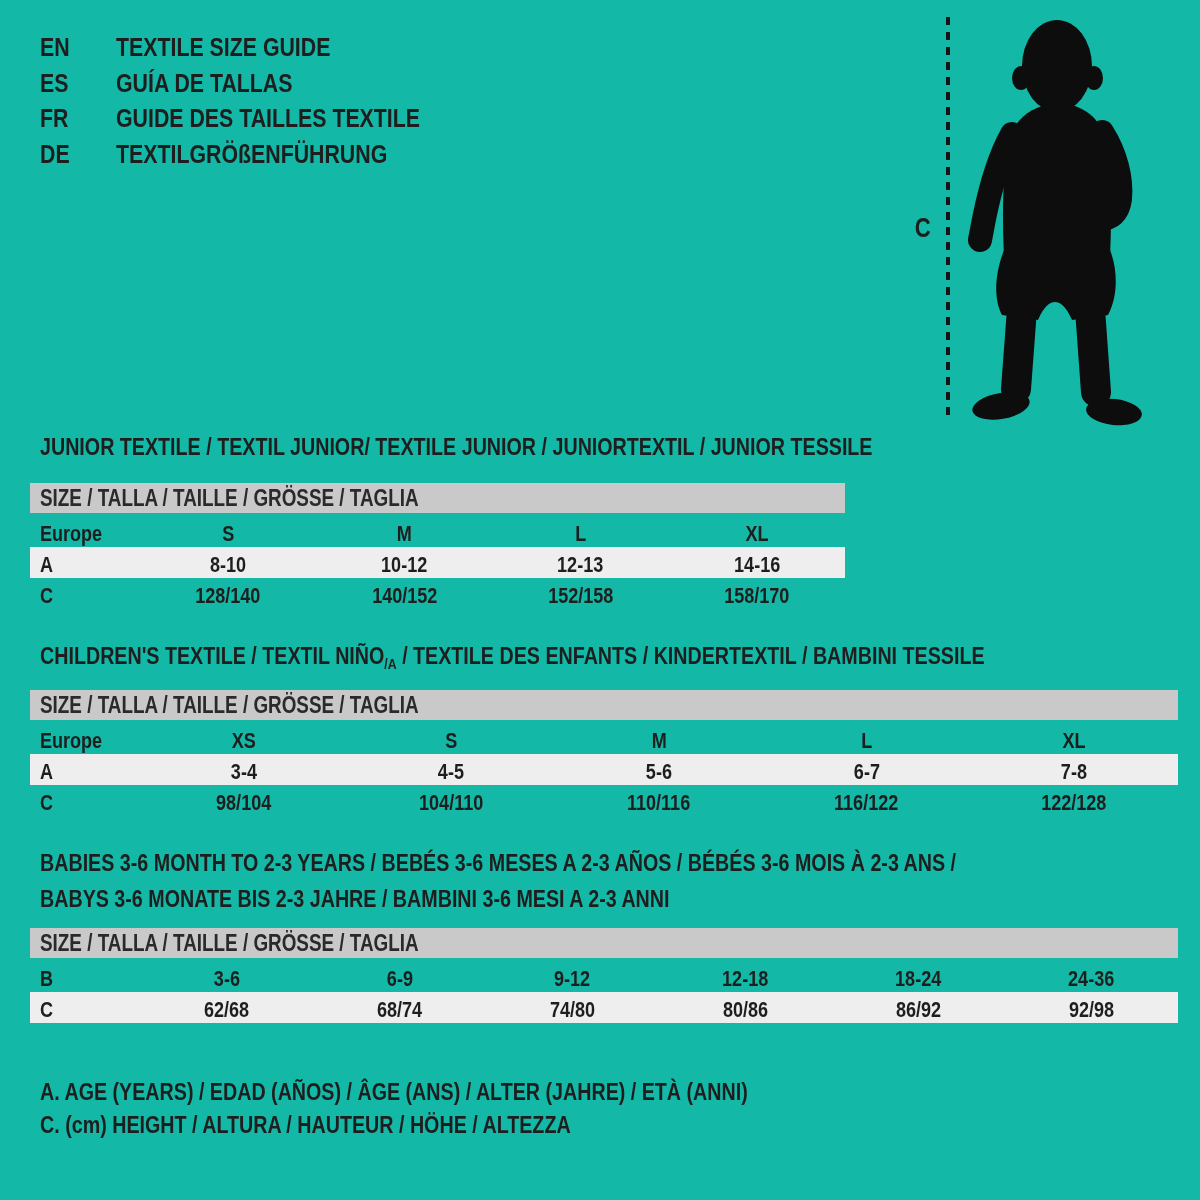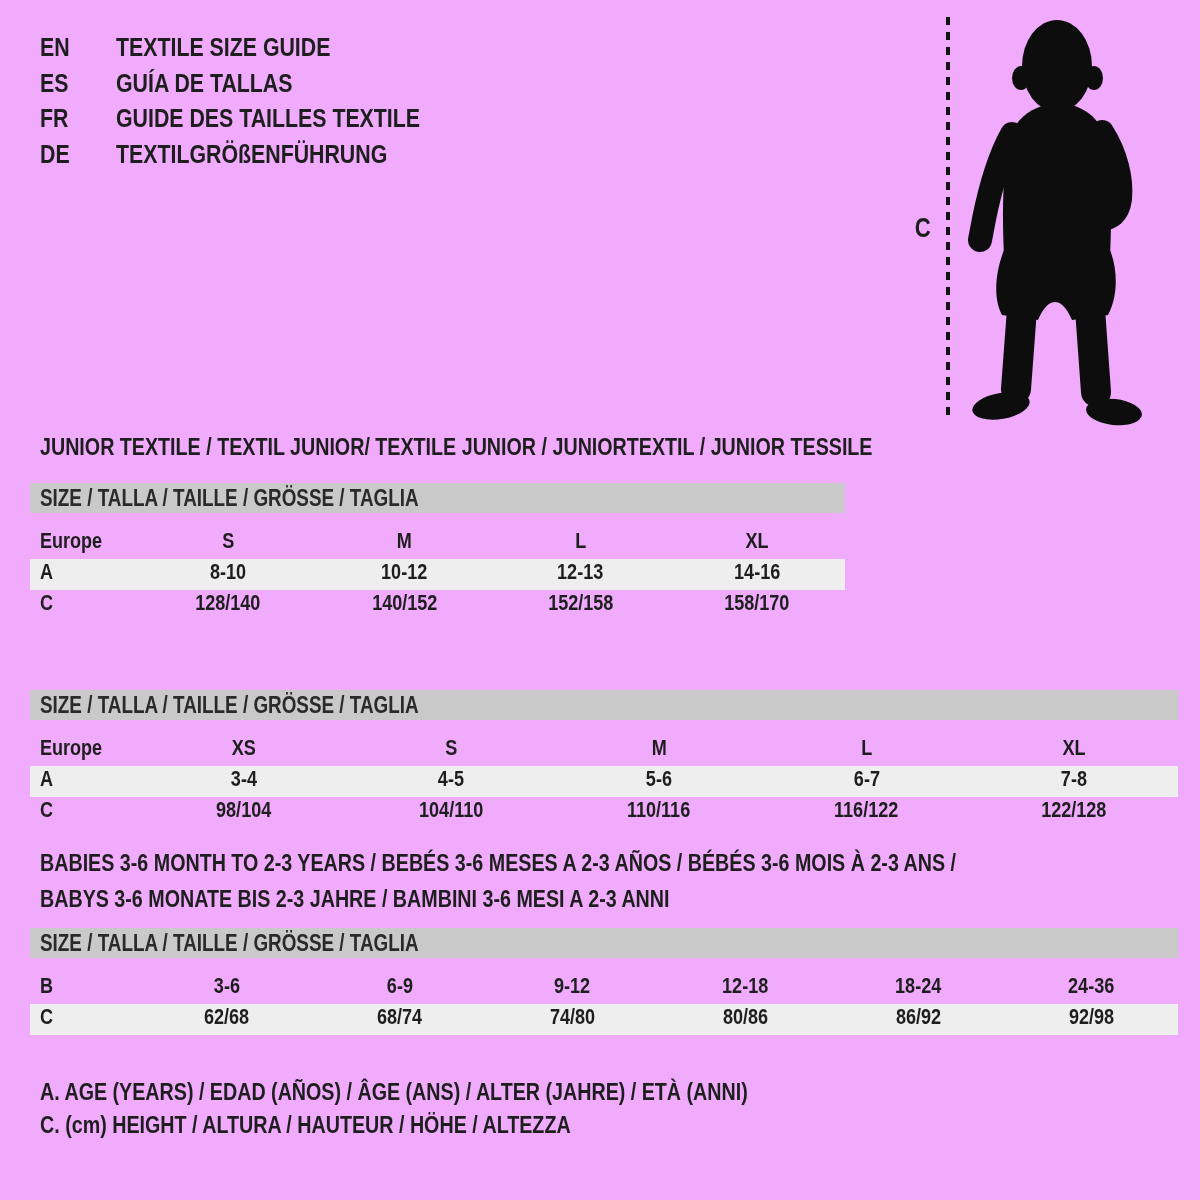--- a/index.html
+++ b/index.html
@@ -1,17 +1,17 @@
 <!DOCTYPE html>
 <html><head>
 <meta charset="utf-8">
 <style>
   html,body{margin:0;padding:0;background:#ffffff;}
   .page{
-    position:relative;width:1200px;height:1200px;background:#f0abfc;
+    position:relative;width:1200px;height:1200px;background:#14b8a6;
     font-family:"Liberation Sans",sans-serif;font-weight:700;color:#1e1e1e;
     overflow:hidden;
   }
   
   .cxl{display:inline-block;transform:scaleX(.82);transform-origin:0 50%;white-space:nowrap;}
   .cx{display:inline-block;transform:scaleX(.82);transform-origin:50% 50%;white-space:nowrap;}
 
   
   .lang-list{position:absolute;left:40px;top:30px;}
   .lang-row{display:flex;height:35.5px;align-items:center;font-size:26px;}
@@ -31,22 +31,22 @@
   .t-babies{top:849px;}
   .t-babies .line{height:36px;display:flex;}
   .subsc{font-size:15px;vertical-align:-5px;}
 
   
   .tbl{position:absolute;left:30px;}
   .tbl-junior{top:483px;width:815px;}
   .tbl-children{top:690px;width:1148px;}
   .tbl-babies{top:928px;width:1148px;}
   .t-head{height:30px;background:#c9c9c9;display:flex;align-items:center;
-    padding-left:10px;font-size:23px;margin-bottom:15px;color:#2a2a2a;}
-  .t-row{height:31px;display:flex;align-items:flex-start;font-size:22px;}
+    padding-left:10px;font-size:23px;margin-bottom:3px;color:#2a2a2a;}
+  .t-row{height:31px;display:flex;align-items:flex-end;font-size:22px;}
   .rlabel{width:110px;padding-left:10px;box-sizing:border-box;}
   .cell{flex:1;text-align:center;}
   .shade{background:#eeeeee;}
 
   
   .legend{position:absolute;left:40px;top:1072px;}
   .legend-row{height:33.5px;display:flex;align-items:flex-end;font-size:24px;}
 </style>
 </head>
 <body>
@@ -115,20 +115,25 @@
     </div>
     <div class="t-row">
       <div class="rlabel"><span class="cxl">C</span></div>
       <div class="cell"><span class="cx">128/140</span></div>
       <div class="cell"><span class="cx">140/152</span></div>
       <div class="cell"><span class="cx">152/158</span></div>
       <div class="cell"><span class="cx">158/170</span></div>
     </div>
   </div>
 
+  <div class="sec-title t-children">
+    <span class="cxl">
+      <span>CHILDREN'S TEXTILE / TEXTIL NIÑO</span><span class="subsc">/A</span><span> / TEXTILE DES ENFANTS / KINDERTEXTIL / BAMBINI TESSILE</span>
+    </span>
+  </div>
   <div class="tbl tbl-children">
     <div class="t-head">
       <span class="cxl">SIZE / TALLA / TAILLE / GRÖSSE / TAGLIA</span>
     </div>
     <div class="t-row">
       <div class="rlabel"><span class="cxl">Europe</span></div>
       <div class="cell"><span class="cx">XS</span></div>
       <div class="cell"><span class="cx">S</span></div>
       <div class="cell"><span class="cx">M</span></div>
       <div class="cell"><span class="cx">L</span></div>

